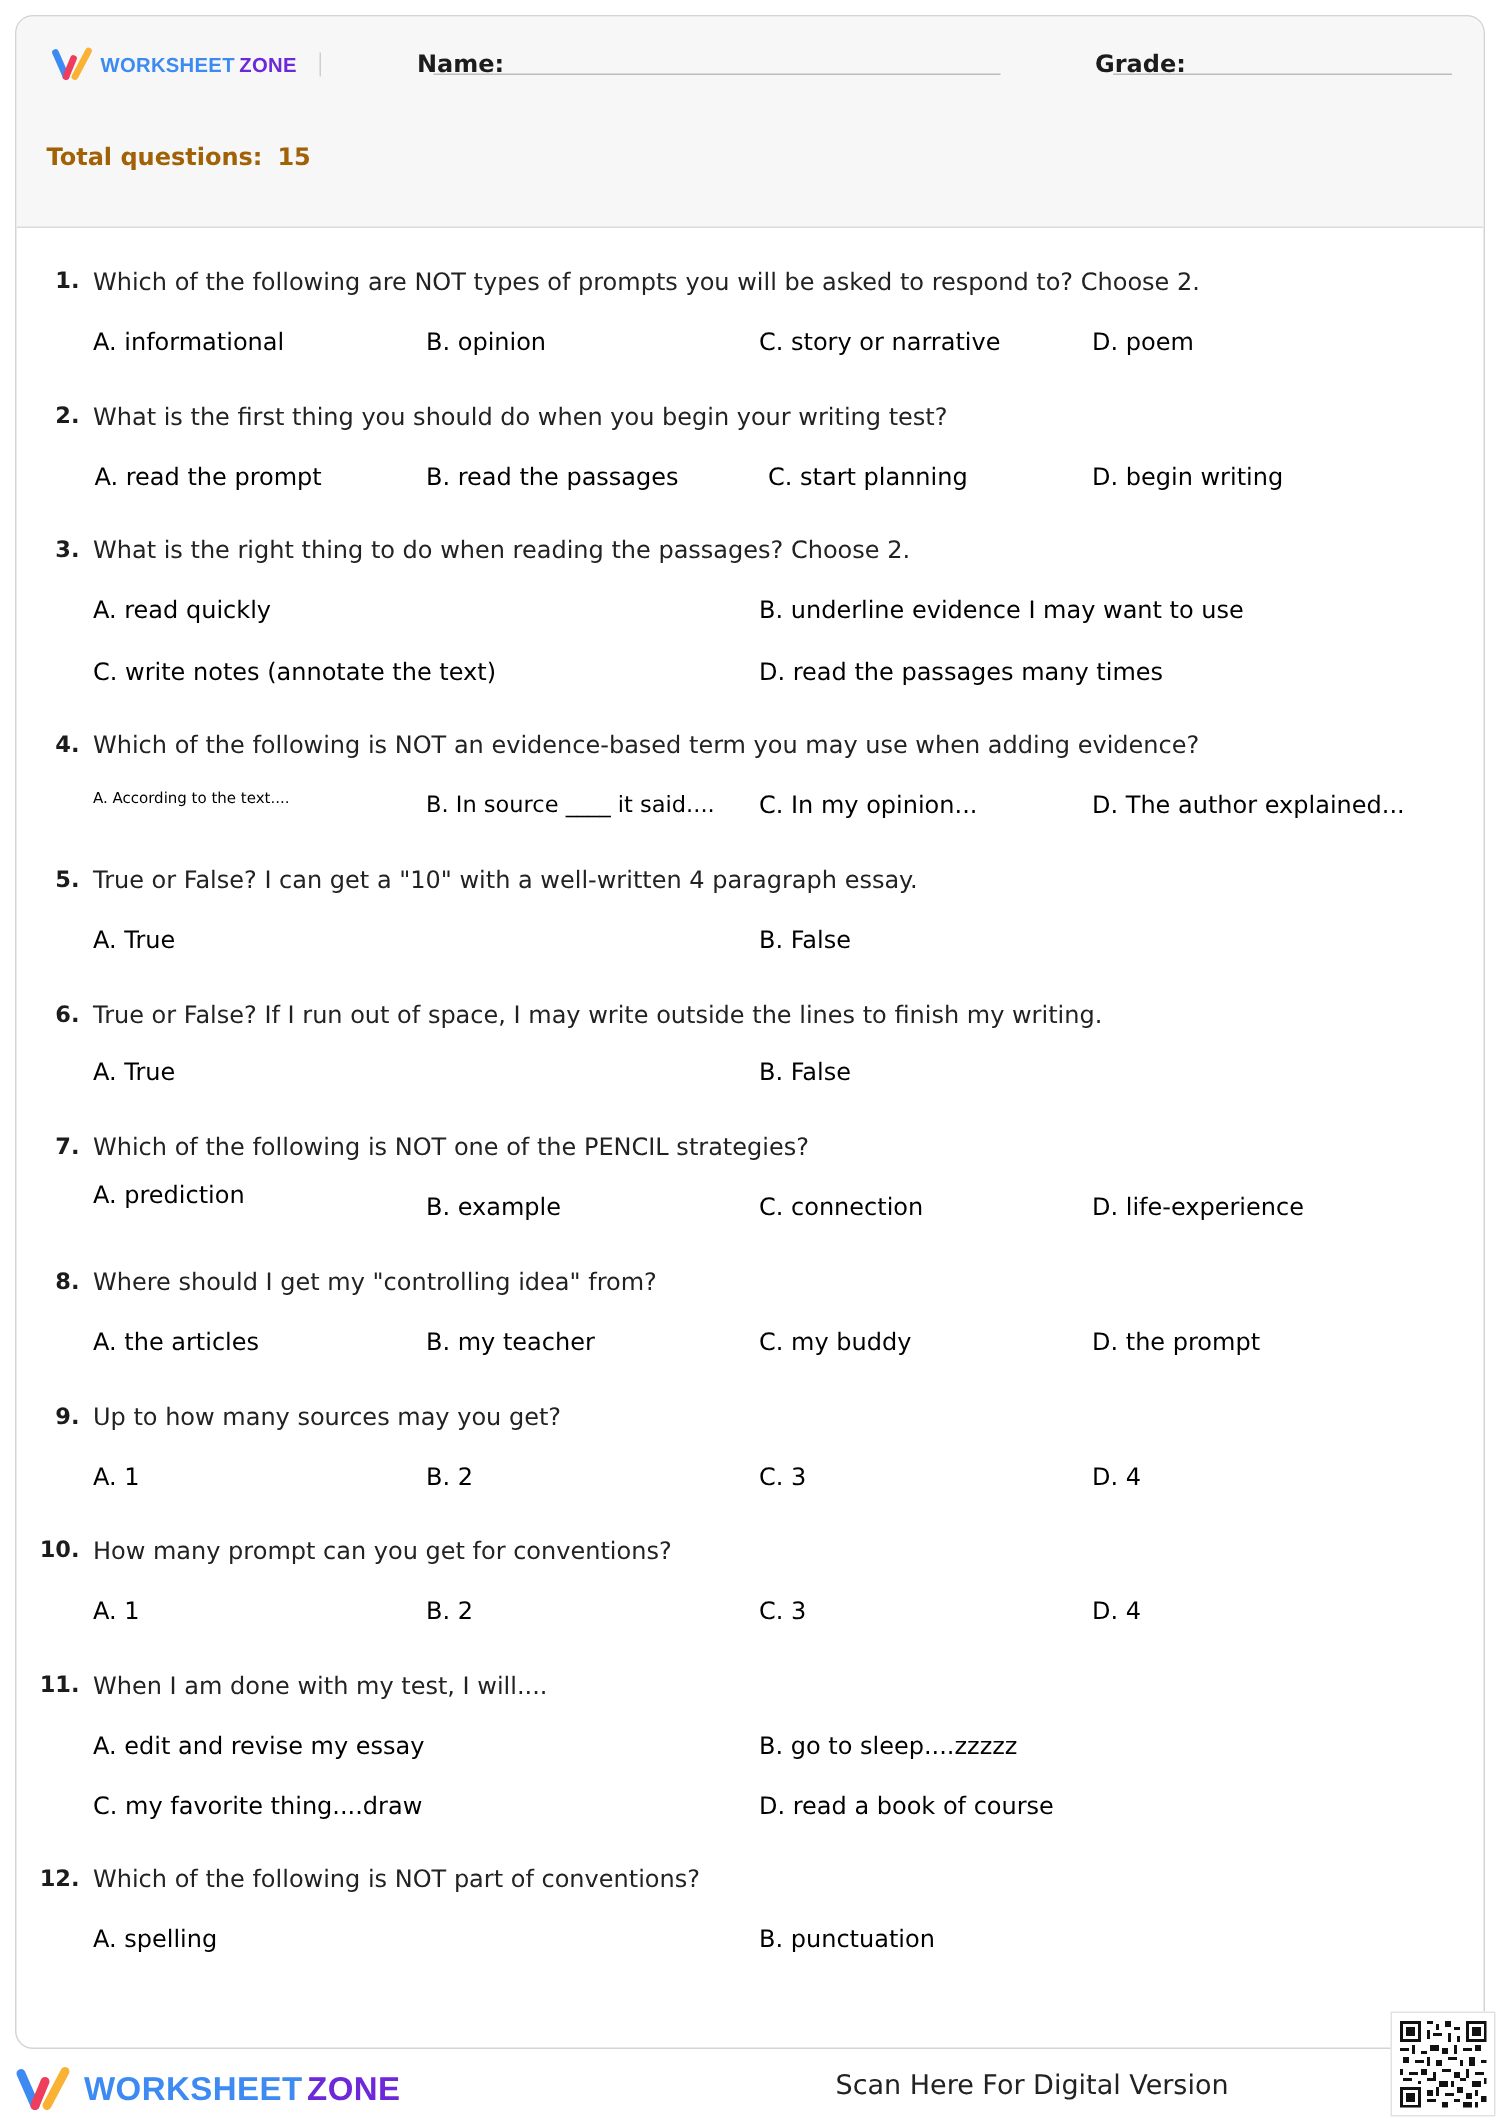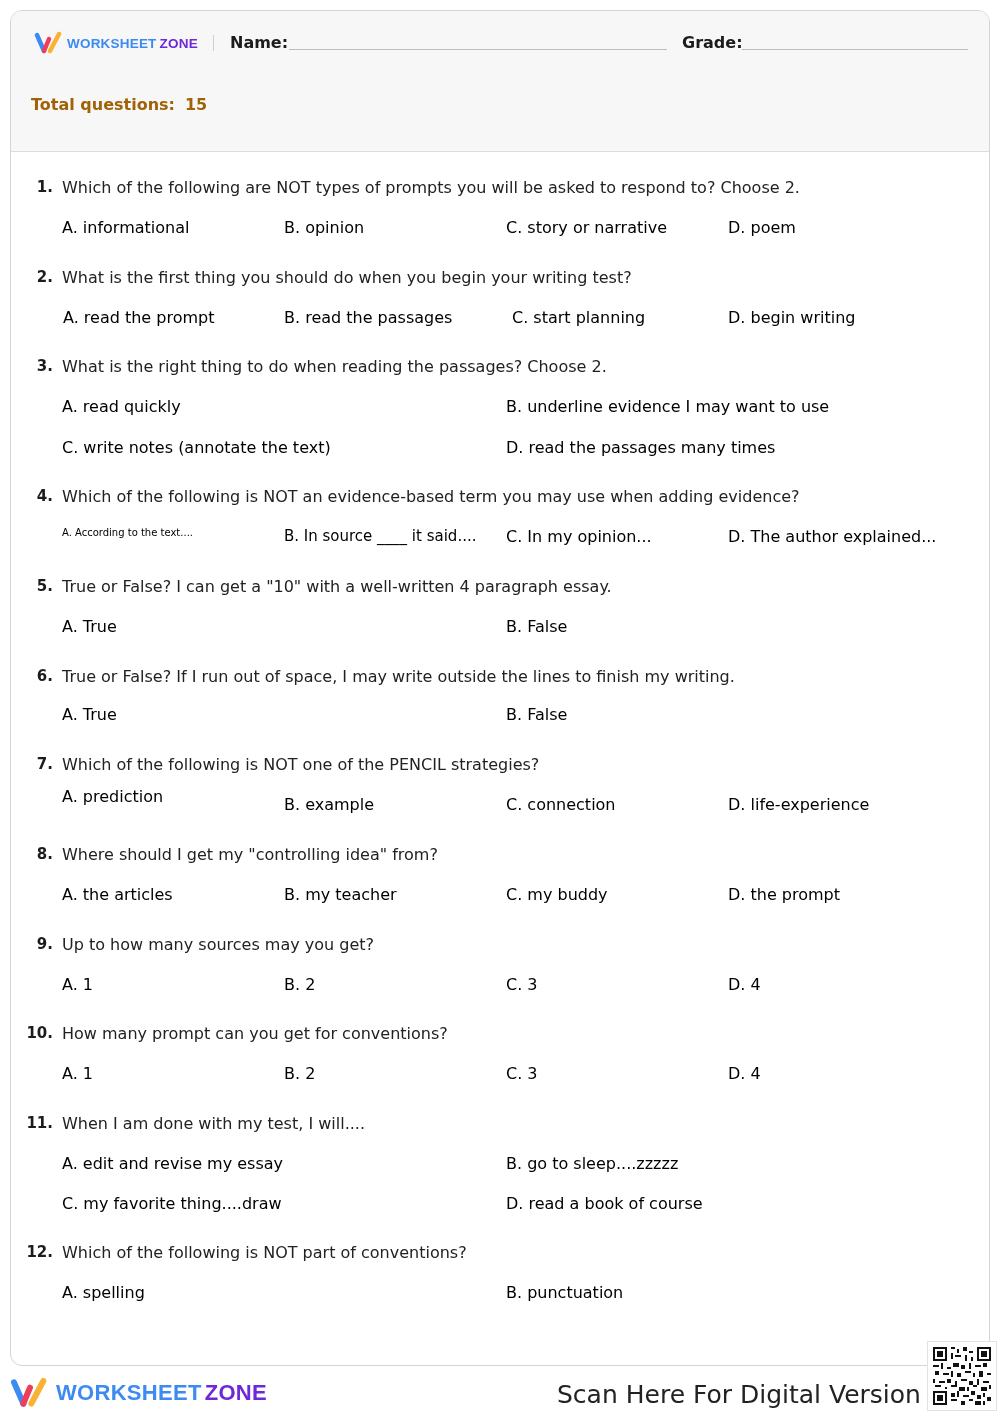--- a/index.html
+++ b/index.html
@@ -13,34 +13,34 @@
     .header {
       position: absolute; left: 0; top: 0; width: 100%; height: 141px;
       background: #f7f7f7; border-bottom: 1px solid #dcdcdc;
     }
     .logo { position: absolute; left: 22px; top: 20px; height: 24px; display: flex; align-items: center; }
     .logo svg { width: 32px; height: 24px; }
     .logo-text { font-family: "Liberation Sans", sans-serif; font-weight: bold; font-size: 13.5px; letter-spacing: 0.2px; margin-left: 2px; }
     .logo-text .w { color: #3d8bf2; }
     .logo-text .z { color: #6d28d9; margin-left: 3px; }
     .sep { position: absolute; left: 202px; top: 24px; width: 1px; height: 16px; background: #cfcfcf; }
-    .field-label { position: absolute; top: 22px; font-weight: bold; font-size: 16px; color: #1c1c1c; }
+    .field-label { position: absolute; top: 22px; font-weight: bold; font-size: 16px; color: #1c1c1c; margin-left: 48px; }
     .field-line { position: absolute; top: 38px; height: 1px; background: #bdbdbd; }
     .total { position: absolute; left: 20px; top: 84px; font-weight: bold; font-size: 16px; color: #a16207; }
     .total .num { margin-left: 10px; }
 
     .question { position: absolute; left: 0; width: 100%; }
     .q-num { position: absolute; width: 42px; text-align: right; left: 0; top: 0; font-weight: bold; font-size: 15px; color: #1c1c1c; }
     .q-text { position: absolute; left: 51px; top: 0; font-size: 16px; color: #222; white-space: nowrap; }
     .opt { position: absolute; font-size: 16px; color: #000000; white-space: nowrap; }
 
     .footer-logo { position: absolute; left: 8px; top: 1378px; height: 30px; display: flex; align-items: center; }
     .footer-logo svg { width: 44px; height: 32px; }
     .footer-logo .logo-text { font-size: 22px; margin-left: 4px; letter-spacing: 0.3px; }
-    .scan-text { position: absolute; left: 557px; top: 1380px; font-size: 25px; color: #222; font-family: "DejaVu Sans", sans-serif; }
+    .scan-text { position: absolute; left: 557px; top: 1380px; font-size: 18px; color: #222; font-family: "DejaVu Sans", sans-serif; }
     .qr { position: absolute; left: 927px; top: 1341px; width: 70px; height: 70px; background: #ffffff; border: 1px solid #e2e2e2; }
     .qr svg { position: absolute; left: 5px; top: 5px; width: 58px; height: 58px; }
   </style>
 </head>
 <body>
 
 <div class="card">
   <div class="header">
     <div class="logo">
       <svg viewBox="0 0 32 24">

